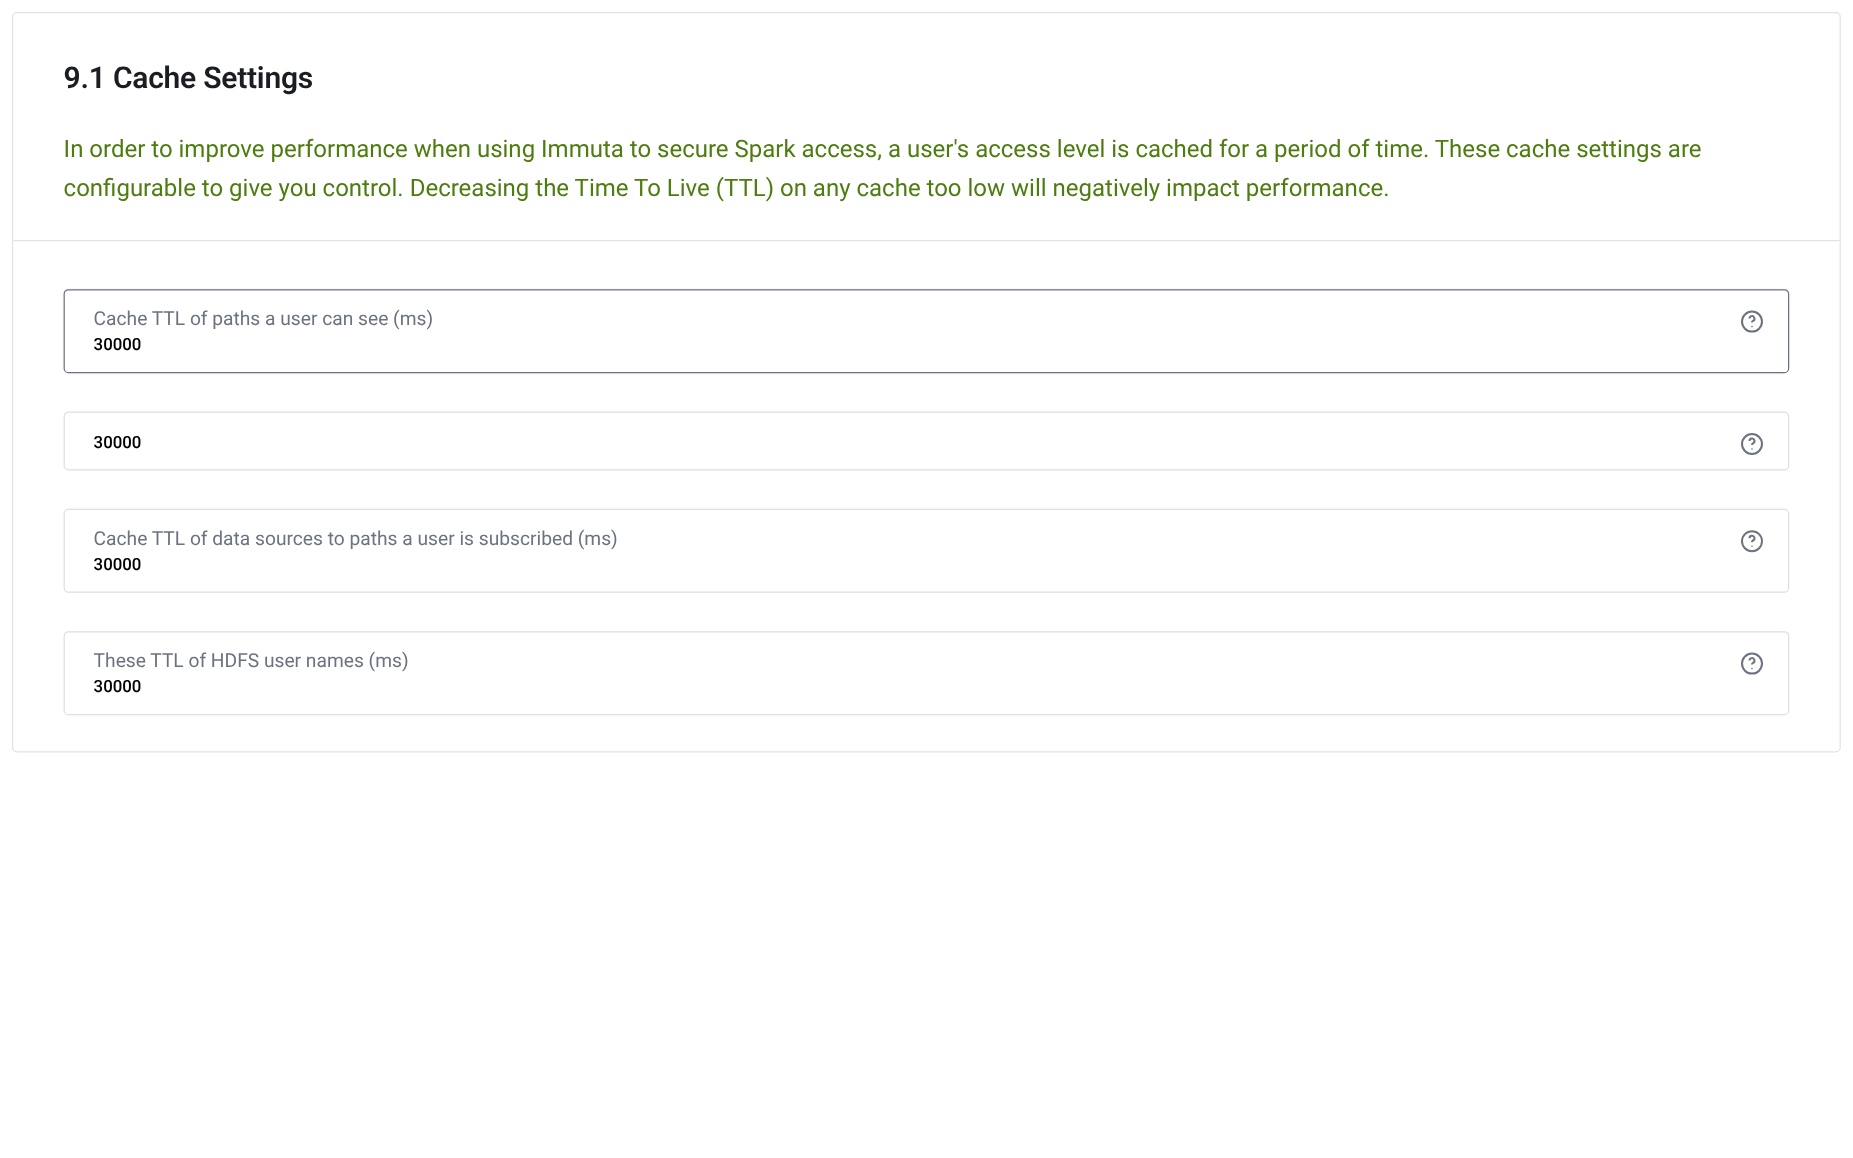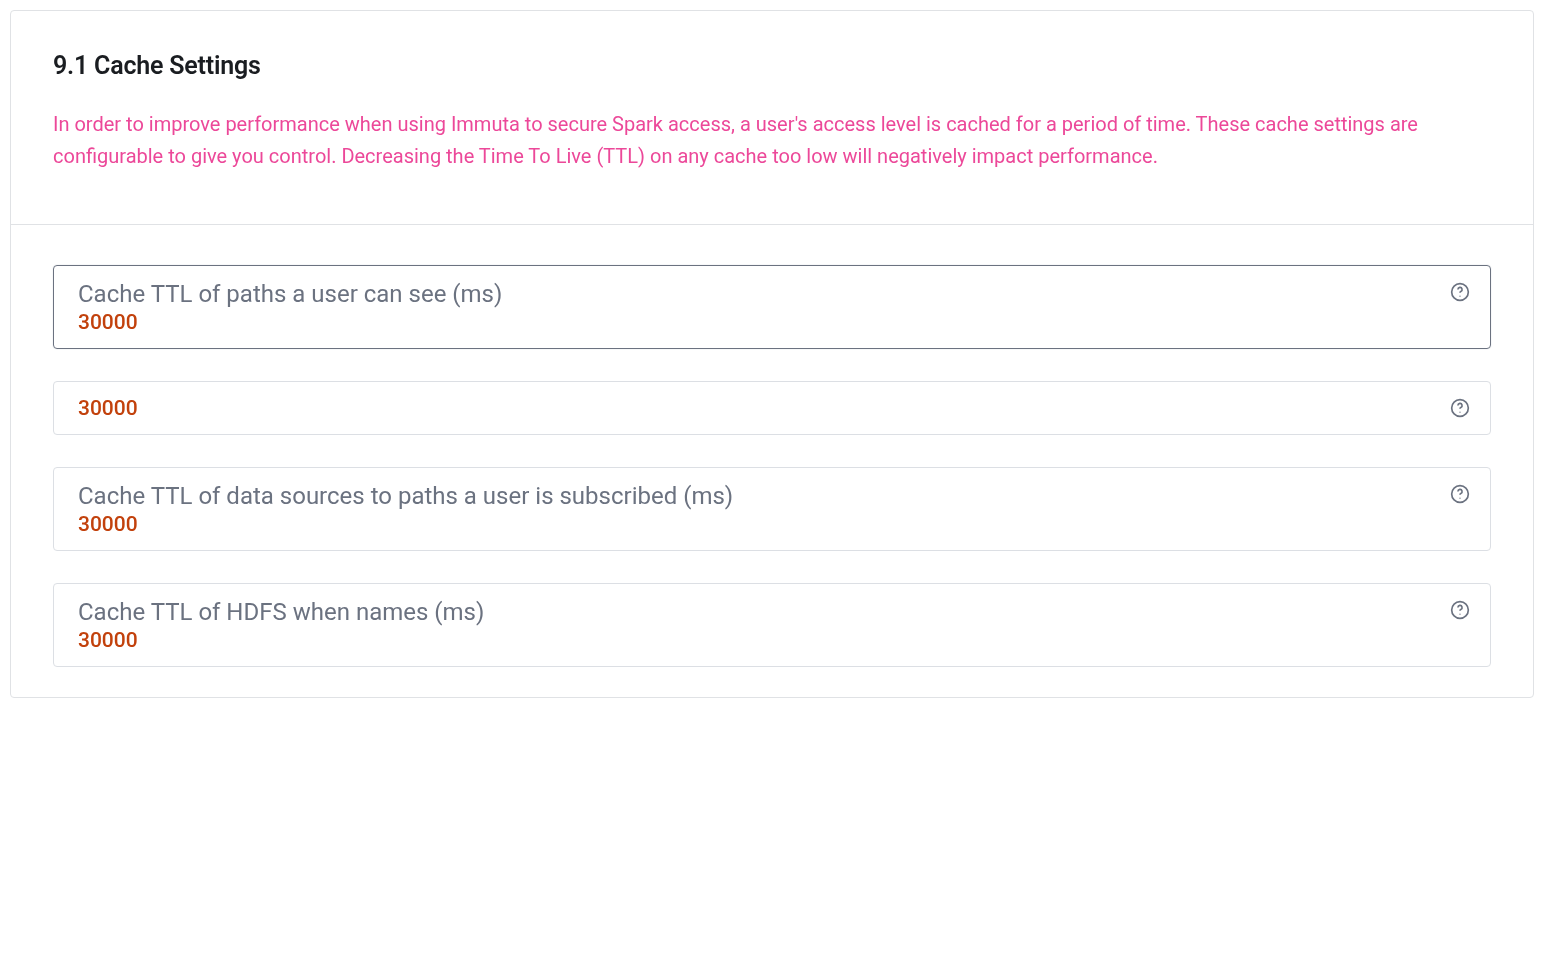--- a/index.html
+++ b/index.html
@@ -12,34 +12,34 @@
       background: #ffffff;
       padding: 10px;
     }
     .panel {
       border: 1px solid #e0e2e5;
       border-radius: 4px;
       background: #ffffff;
       max-width: 1524px;
     }
     .panel-header {
-      padding: 40px 42px 52px 42px;
+      padding: 40px 42px 28px 42px;
       border-bottom: 1px solid #e0e2e5;
     }
     .section-title {
       font-size: 25px;
       font-weight: 600;
       color: #1a1d21;
       margin-bottom: 28px;
       letter-spacing: -0.2px;
     }
     .section-desc {
       font-size: 20px;
       line-height: 1.6;
-      color: #ec4899;
+      color: #4d7c0f;
       font-weight: 400;
     }
     .panel-body {
       padding: 40px 42px 30px 42px;
     }
     .field {
       position: relative;
       border: 1px solid #dcdfe4;
       border-radius: 4px;
       padding: 14px 60px 14px 24px;
@@ -48,31 +48,31 @@
     }
     .field:last-child {
       margin-bottom: 0;
     }
     .field.focused {
       border-color: #6b7280;
       box-shadow: 0 0 0 1px rgba(107,114,128,0.05);
     }
     .field-label {
       display: block;
-      font-size: 24px;
+      font-size: 16px;
       color: #6b7280;
       font-weight: 400;
       margin-bottom: 2px;
     }
     .field-input {
       width: 100%;
       border: none;
       outline: none;
-      font-size: 21px;
-      color: #c2410c;
+      font-size: 14px;
+      color: #000000;
       font-weight: 500;
       background: transparent;
       font-family: inherit;
       padding: 0;
     }
     .help-icon {
       position: absolute;
       top: 16px;
       right: 20px;
       width: 20px;
@@ -125,21 +125,21 @@
       <span class="help-icon">
         <svg viewBox="0 0 24 24" fill="none" stroke="currentColor" stroke-width="2">
           <circle cx="12" cy="12" r="10"></circle>
           <path d="M9.5 9a2.5 2.5 0 1 1 3.5 2.3c-.8.4-1 .9-1 1.7"></path>
           <circle cx="12" cy="17" r="0.8" fill="currentColor" stroke="none"></circle>
         </svg>
       </span>
     </div>
 
     <div class="field">
-      <label class="field-label">Cache TTL of HDFS when names (ms)</label>
+      <label class="field-label">These TTL of HDFS user names (ms)</label>
       <input class="field-input" type="text" value="30000" style="">
       <span class="help-icon">
         <svg viewBox="0 0 24 24" fill="none" stroke="currentColor" stroke-width="2">
           <circle cx="12" cy="12" r="10"></circle>
           <path d="M9.5 9a2.5 2.5 0 1 1 3.5 2.3c-.8.4-1 .9-1 1.7"></path>
           <circle cx="12" cy="17" r="0.8" fill="currentColor" stroke="none"></circle>
         </svg>
       </span>
     </div>
 

